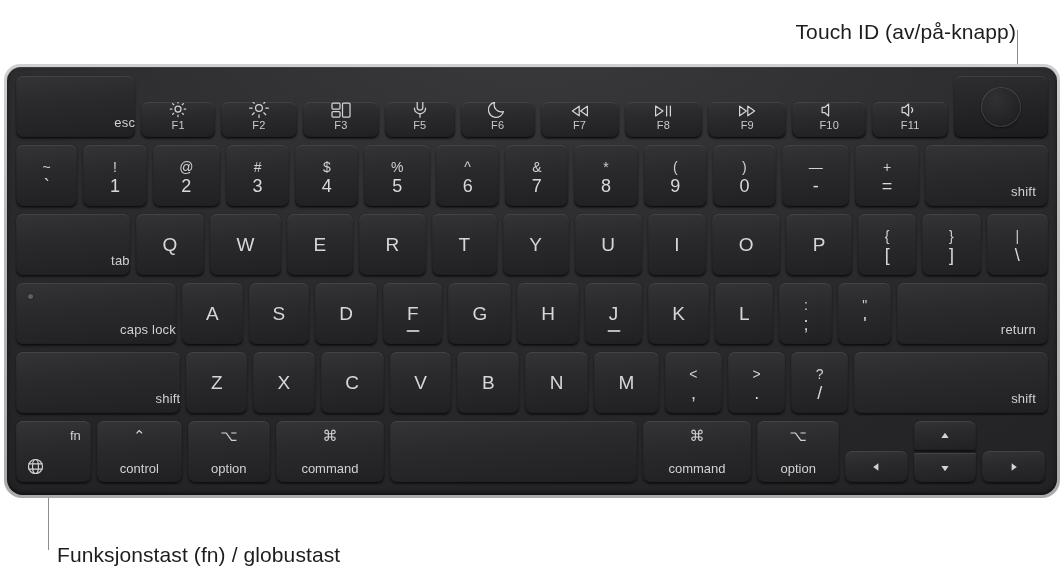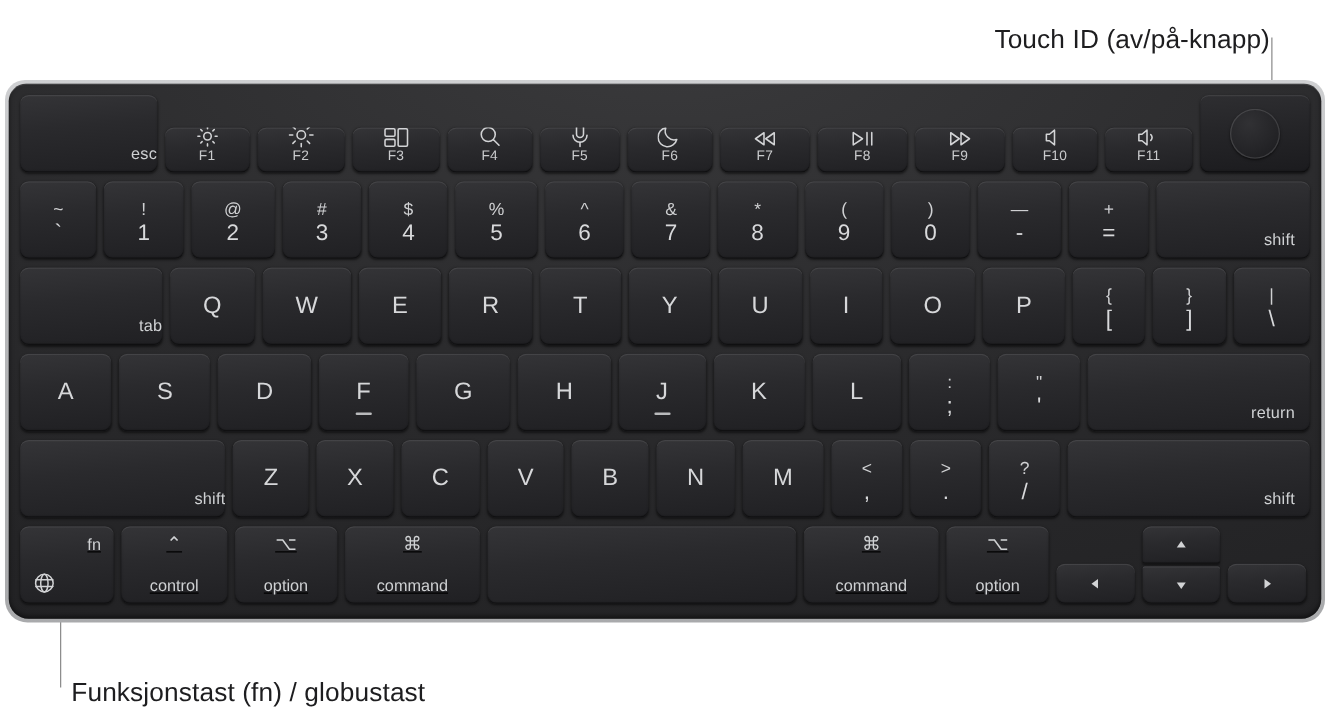--- a/index.html
+++ b/index.html
@@ -50,21 +50,21 @@
                 inset 0 -2px 4px rgba(0,0,0,.55);
     padding: 9px 9px 10px 9px;
   }
 
   .row { display: flex; position: relative; width: 100%; }
   #row-fn    { height: 62px; margin-bottom: 7px; }
   #row-num   { height: 62px; margin-bottom: 7px; }
   #row-qwer  { height: 62px; margin-bottom: 7px; }
   #row-asdf  { height: 62px; margin-bottom: 7px; }
   #row-zxcv  { height: 62px; margin-bottom: 7px; }
-  #row-space { height: 62px; text-decoration: underline; }
+  #row-space { height: 62px; }
 
   
   .key {
     position: relative;
     flex: 1 1 auto;
     margin: 0 3px;
     border-radius: 7px;
     background: linear-gradient(175deg,#343437 0%,#2a2a2d 40%,#202023 100%);
     box-shadow:
       inset 0 1px 0 rgba(255,255,255,.085),
@@ -223,29 +223,20 @@
           <span class="glyph">
             <svg width="22" height="18" viewBox="0 0 22 18">
               <rect class="ic" x="2" y="2" width="8" height="6" rx="1"></rect>
               <rect class="ic" x="2" y="10.5" width="8" height="5.5" rx="1"></rect>
               <rect class="ic" x="12.5" y="2" width="7.5" height="14" rx="1"></rect>
             </svg>
           </span>
           <span class="flabel">F3</span>
         </div>
 
-        <div class="key fnkey">
-          <span class="glyph">
-            <svg width="20" height="20" viewBox="0 0 20 20">
-                <circle class="ic" cx="8.6" cy="8.6" r="5.6"></circle>
-                <path class="ic" d="M12.8 12.8l4.4 4.4"></path>
-              </svg>
-          </span>
-          <span class="flabel">F4</span>
-        </div>
 
         <div class="key fnkey">
           <span class="glyph">
             <svg width="16" height="21" viewBox="0 0 16 21">
               <rect class="ic" x="5.2" y="1.5" width="5.6" height="10.5" rx="2.8"></rect>
               <path class="ic" d="M2.4 10.2a5.6 5.6 0 0 0 11.2 0"></path>
               <path class="ic" d="M8 15.8v3.4"></path>
             </svg>
           </span>
           <span class="flabel">F5</span>
@@ -396,20 +387,24 @@
           <span class="up">}</span>
           <span class="low">]</span>
         </div>
         <div class="key dual" style="flex-grow:1.06">
           <span class="up">|</span>
           <span class="low">\</span>
         </div>
       </div>
 
       <div class="row" id="row-asdf">
+        <div class="key corner-bl" style="flex-grow:1.94">
+          <span class="led"></span>
+          <span class="word">caps lock</span>
+        </div>
         <div class="key center">A</div>
         <div class="key center">S</div>
         <div class="key center">D</div>
         <div class="key center">
           <span>F</span>
           <span class="bump"></span>
         </div>
         <div class="key center">G</div>
         <div class="key center">H</div>
         <div class="key center">

